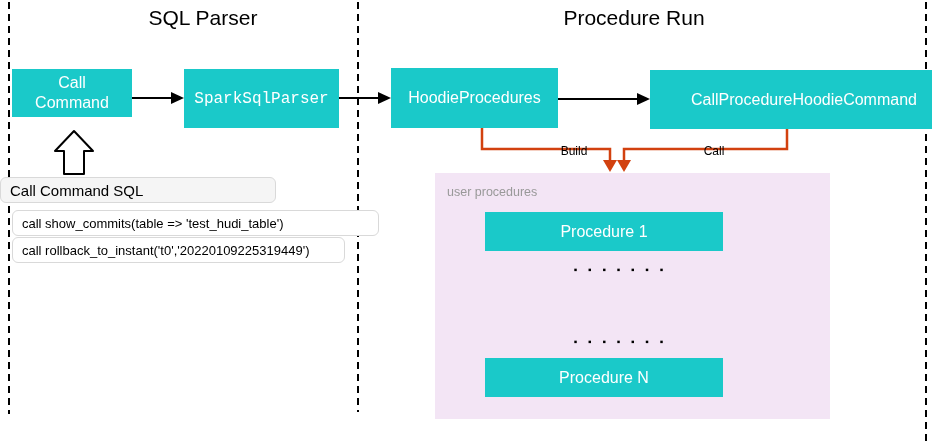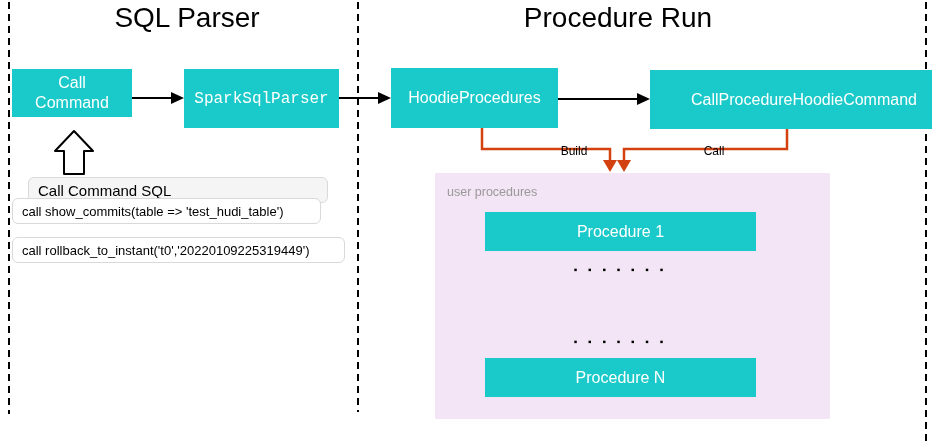--- a/index.html
+++ b/index.html
@@ -4,22 +4,23 @@
 <style>
   html,body{margin:0;padding:0;}
   body{
     width:932px;height:443px;position:relative;overflow:hidden;
     background:#ffffff;
     font-family:"Liberation Sans", sans-serif;
     color:#000;
   }
   .abs{position:absolute;}
   .section-title{
-    font-size:28px;line-height:24px;white-space:nowrap;
+    font-size:21px;line-height:24px;white-space:nowrap;
     transform:translateX(-50%);
+    margin-left:16px;
   }
   .node{
     position:absolute;
     background:var(--teal,#1AC9C9);
     color:#fff;
     display:flex;align-items:center;justify-content:center;
     text-align:center;
     font-size:16px;line-height:1.25;
     white-space:nowrap;
   }
@@ -41,21 +42,21 @@
   .sql-row{font-size:13px;}
   .user-procs{
     position:absolute;left:435px;top:173px;width:395px;height:246px;
     background:var(--purple,#F3E5F5);
   }
   .user-procs-label{
     position:absolute;left:12px;top:12px;
     color:var(--label_gray,#999999);font-size:12.5px;
   }
   .proc-box{
-    position:absolute;left:50px;width:271px;height:39px;
+    position:absolute;left:50px;width:238px;height:39px;
     background:var(--teal,#1AC9C9);color:#fff;
     display:flex;align-items:center;justify-content:center;
     font-size:16px;
   }
   .dots{
     position:absolute;left:50px;width:271px;height:14px;
     text-align:center;font-size:10px;letter-spacing:4px;color:#000;
     line-height:14px;
   }
   .edge-label{
@@ -109,22 +110,22 @@
 <div class="node" style="left:391px;top:68px;width:167px;height:60px;">
   <span>HoodieProcedures</span>
 </div>
 <div class="node" style="left:650px;top:70px;width:308px;height:59px;">
   <span>CallProcedureHoodieCommand</span>
 </div>
 
 <div class="edge-label" style="left:574px;">Build</div>
 <div class="edge-label" style="left:714px;">Call</div>
 
-<div class="sql-box sql-header" style="left:28px;top:177px;width:300px;height:26px;border-radius:6px;">Call Command SQL</div>
-<div class="sql-box sql-row" style="left:12px;top:198px;width:309px;height:26px;">call show_commits(table =&gt; 'test_hudi_table')</div>
+<div class="sql-box sql-header" style="left:0;top:177px;width:276px;height:26px;border-radius:6px;">Call Command SQL</div>
+<div class="sql-box sql-row" style="left:12px;top:210px;width:367px;height:26px;">call show_commits(table =&gt; 'test_hudi_table')</div>
 <div class="sql-box sql-row" style="left:12px;top:237px;width:333px;height:26px;">call rollback_to_instant('t0','20220109225319449')</div>
 
 <div class="user-procs">
   <div class="user-procs-label">user procedures</div>
 
   <div class="proc-box" style="top:39px;">Procedure 1</div>
   <div class="dots" style="top:90px;">▪ ▪ ▪ ▪ ▪ ▪ ▪</div>
   <div class="dots" style="top:162px;">▪ ▪ ▪ ▪ ▪ ▪ ▪</div>
   <div class="proc-box" style="top:185px;">Procedure N</div>
 </div>

